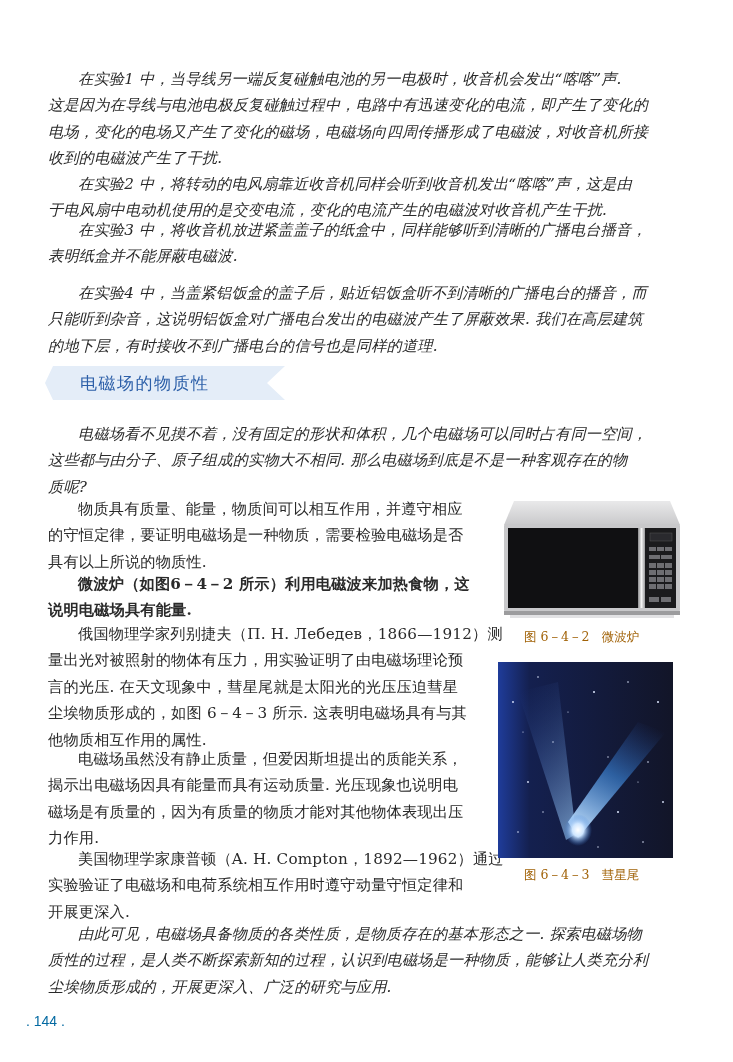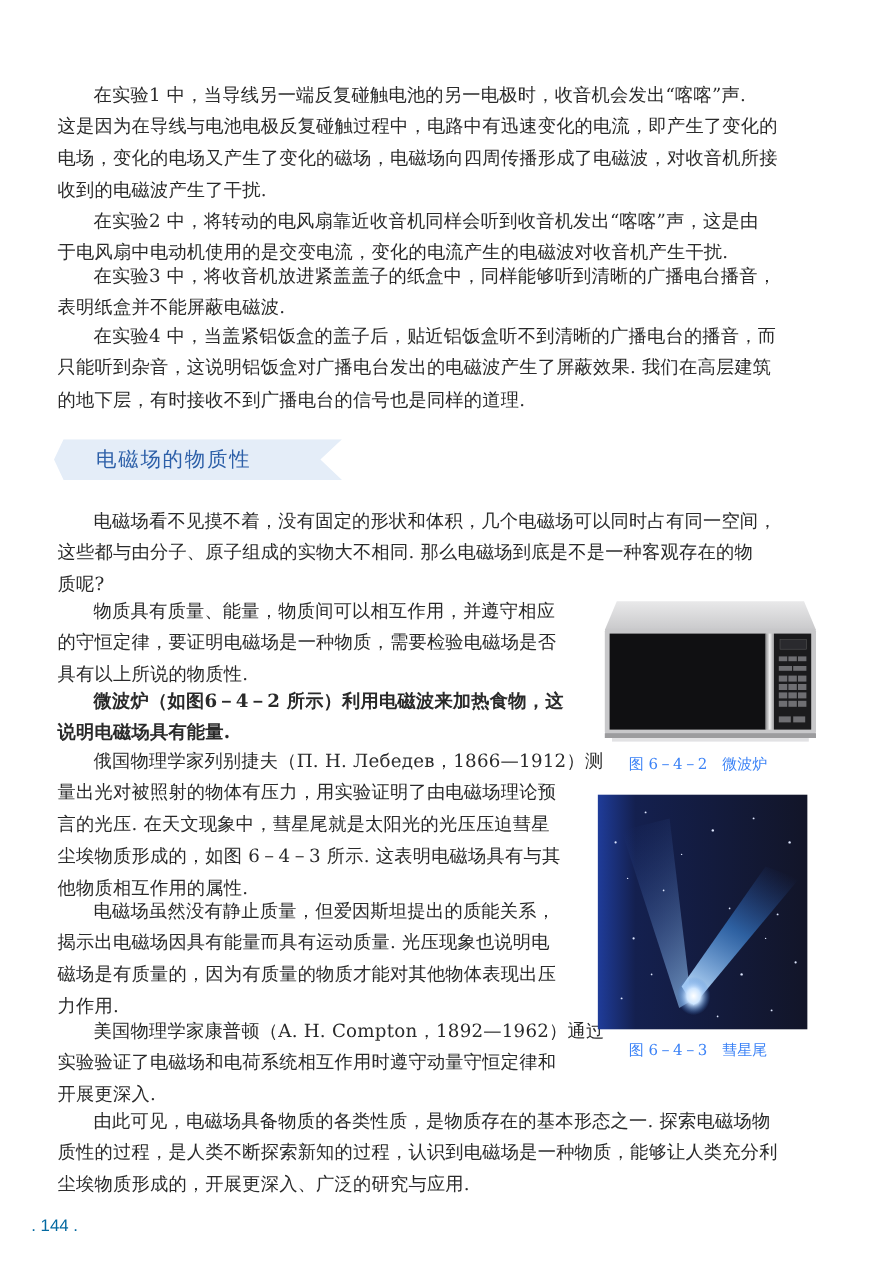--- a/index.html
+++ b/index.html
@@ -1,50 +1,50 @@
 <!DOCTYPE html>
 <html><head>
   <meta charset="utf-8">
   <style>
     html, body { margin: 0; padding: 0; background: #ffffff; }
     body { width: 733px; height: 1062px; position: relative; overflow: hidden;
            font-family: "DejaVu Serif", "Liberation Serif", serif; color: #2a2a2a; }
     .para { position: absolute; font-size: 15.2px; line-height: 26.4px; letter-spacing: 0.2px; margin: 0; text-align: justify; }
-    .full { left: 48px; width: 628px; }
+    .full { left: 48px; width: 628px; font-style: italic; }
     .narrow { left: 48px; width: 438px; }
     .para .ln { display: block; white-space: nowrap; }
     .indent { padding-left: 30px; }
 
     .heading-ribbon { position: absolute; left: 45px; top: 366px; width: 240px; height: 34px; }
     .heading-ribbon svg { position: absolute; left: 0; top: 0; }
     .heading-text { position: absolute; left: 35px; top: 2px; font-family: "DejaVu Sans", "Liberation Sans", sans-serif;
                     font-size: 17px; line-height: 30px; color: #2c5fa8; letter-spacing: 1.5px; font-weight: 500; }
 
     .figure { position: absolute; }
-    .caption { position: absolute; font-size: 12.5px; color: #3b82f6; white-space: nowrap; }
+    .caption { position: absolute; font-size: 12.5px; color: #a16207; white-space: nowrap; }
     .page-number { position: absolute; left: 26px; top: 1013px; font-family: Liberation Sans, sans-serif; font-size: 14px; color: #0369a1; }
   </style>
 </head>
 <body>
 
 <div class="para full" style="top:66px;">
   <span class="ln indent">在实验1 中，当导线另一端反复碰触电池的另一电极时，收音机会发出“喀喀”声.</span>
   <span class="ln">这是因为在导线与电池电极反复碰触过程中，电路中有迅速变化的电流，即产生了变化的</span>
   <span class="ln">电场，变化的电场又产生了变化的磁场，电磁场向四周传播形成了电磁波，对收音机所接</span>
   <span class="ln">收到的电磁波产生了干扰.</span>
 </div>
 <div class="para full" style="top:171px;">
   <span class="ln indent">在实验2 中，将转动的电风扇靠近收音机同样会听到收音机发出“喀喀”声，这是由</span>
   <span class="ln">于电风扇中电动机使用的是交变电流，变化的电流产生的电磁波对收音机产生干扰.</span>
 </div>
 <div class="para full" style="top:217px;">
   <span class="ln indent">在实验3 中，将收音机放进紧盖盖子的纸盒中，同样能够听到清晰的广播电台播音，</span>
   <span class="ln">表明纸盒并不能屏蔽电磁波.</span>
 </div>
-<div class="para full" style="top:267px;">
+<div class="para full" style="top:280px;">
   <span class="ln indent">在实验4 中，当盖紧铝饭盒的盖子后，贴近铝饭盒听不到清晰的广播电台的播音，而</span>
   <span class="ln">只能听到杂音，这说明铝饭盒对广播电台发出的电磁波产生了屏蔽效果. 我们在高层建筑</span>
   <span class="ln">的地下层，有时接收不到广播电台的信号也是同样的道理.</span>
 </div>
 
 <div class="heading-ribbon">
   <svg width="240" height="34" viewBox="0 0 240 34">
     <polygon points="8,0 240,0 222,17 240,34 8,34 0,17" fill="#e4edf8"></polygon>
   </svg>
   <div class="heading-text">电磁场的物质性</div>

